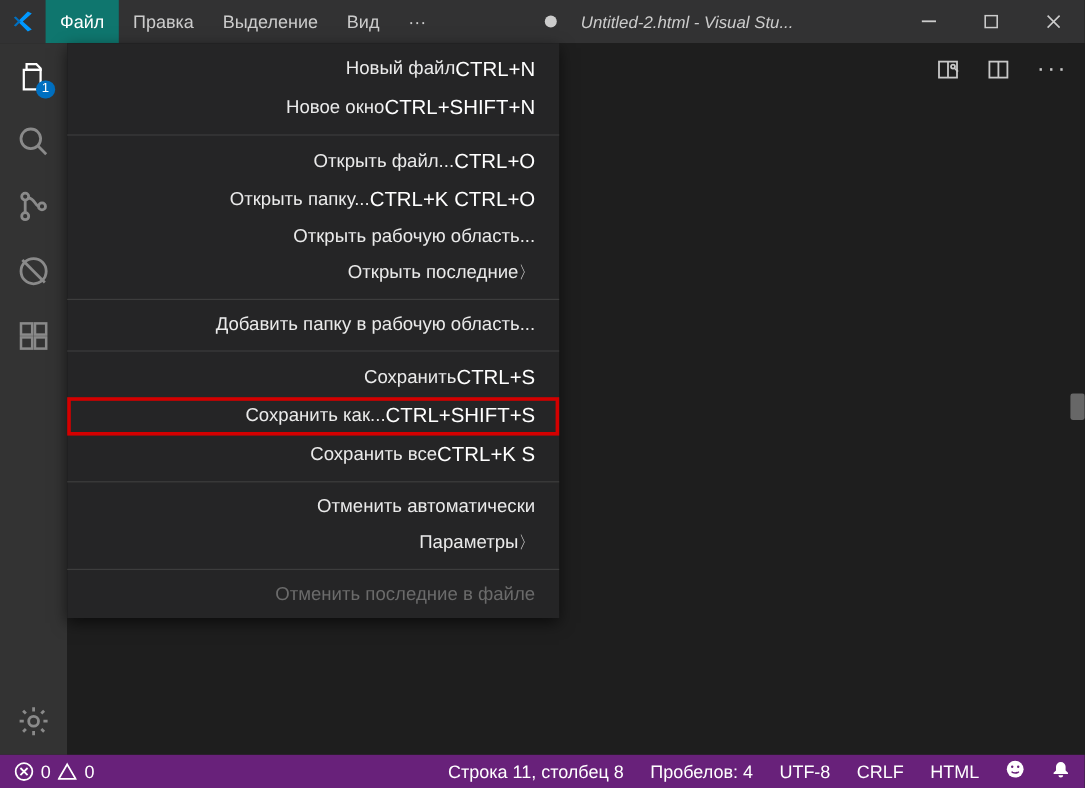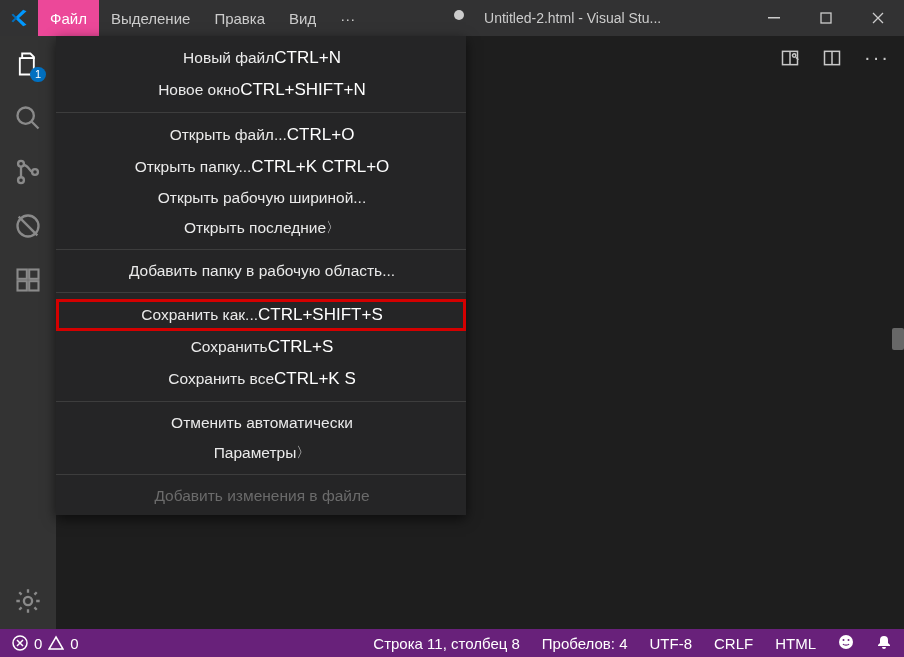--- a/index.html
+++ b/index.html
@@ -4,22 +4,22 @@
 <style>
   * { box-sizing: border-box; margin: 0; padding: 0; font-family: "Segoe UI", sans-serif; }
   body { width: 904px; height: 657px; background: #1e1e1e; color: #cccccc; overflow: hidden; position: relative; }
 
   
   .titlebar { height: 36px; background: #323233; display: flex; align-items: center; font-size: 15px; }
   .app-icon { width: 38px; display:flex; justify-content:center; align-items:center; }
   .app-icon svg { width:20px; height:20px; }
   .menubar { display:flex; height:100%; }
   .menubar .menu { padding: 0 12px; height:100%; display:flex; align-items:center; cursor:pointer; color:#ccc; }
-  .menubar .menu.open { background:#ec4899; color:#fff; }
-  .title-center { flex:1; display:flex; justify-content:center; align-items:flex-start; gap:20px; color:#ccc; font-size:14px; }
+  .menubar .menu.open { background:#0f766e; color:#fff; }
+  .title-center { flex:1; display:flex; justify-content:center; align-items:center; gap:20px; color:#ccc; font-size:14px;font-style:italic; }
   .title-dot { width:10px; height:10px; border-radius:50%; background:#ccc; }
   .win-controls { display:flex; height:100%; }
   .win-controls .win-btn { width:52px; height:100%; display:flex; justify-content:center; align-items:center; color:#ccc; }
   .win-controls .win-btn svg { width:12px; height:12px; }
 
   
   .main { position:absolute; top:36px; bottom:28px; left:0; right:0; display:flex; }
   .activitybar { width:56px; background:#333333; display:flex; flex-direction:column; align-items:center; padding-top:12px; gap:22px; }
   .activitybar .ab-item { width:32px; height:32px; display:flex; align-items:center; justify-content:center; color:#8a8a8a; position:relative; }
   .activitybar .ab-item.active { color:#fff; }
@@ -31,21 +31,21 @@
   .editor-toolbar .tb-item { display:flex; align-items:center; }
   .editor-toolbar svg { width:20px; height:20px; }
   .code { position:absolute; top:110px; left:10px; right:0; font-family: Consolas, monospace; font-size:17px; line-height:27px; white-space:pre; color:#d4d4d4; }
   .code .tag { color:#569cd6; }
   .code .ang { color:#808080; }
   .minimap { position:absolute; top:0; right:0; width:14px; height:100%; background:#1e1e1e; }
   .minimap .mm-mark { position:absolute; right:0; width:12px; height:22px; background:#676767; border-radius:2px; }
 
   
   .dropdown { position:absolute; top:36px; left:56px; width:410px; background:#252526; box-shadow:0 4px 12px rgba(0,0,0,.6); padding:6px 0 4px; z-index:100; }
-  .dropdown .mi { display:flex; align-items:center; justify-content:center; padding:6px 20px 6px 22px; font-size:15.5px; color:#eaeaea; cursor:pointer; position:relative; }
+  .dropdown .mi { display:flex; align-items:center; justify-content:flex-end; padding:6px 20px 6px 22px; font-size:15.5px; color:#eaeaea; cursor:pointer; position:relative; }
   .dropdown .mi.disabled { color:#6b6b6b; cursor:default; }
   .dropdown .mi .kbd { color:#ffffff; font-size:17px; }
   .dropdown .mi .chev { font-size:14px; color:#cfcfcf; }
   .dropdown .sep { height:1px; background:#3d3d3d; margin:6px 0; }
   .dropdown .mi.highlight { outline:3px solid #d40000; outline-offset:-3px; }
 
   
   .statusbar { position:absolute; bottom:0; left:0; right:0; height:28px; background:#68217a; color:#fff; display:flex; align-items:center; font-size:15px; padding:0 12px; gap:20px; }
   .statusbar .sb-left { display:flex; align-items:center; gap:6px; }
   .statusbar .sb-right { margin-left:auto; display:flex; align-items:center; gap:22px; }
@@ -56,22 +56,22 @@
 
 <div class="titlebar">
   <div class="app-icon">
     <svg viewBox="0 0 24 24" fill="none">
         <path d="M17 2 L7 12 L17 22 L21 20 L12 12 L21 4 Z" fill="#0098ff"></path>
         <path d="M3 8 L7 12 L3 16 L5 17 L10 12 L5 7 Z" fill="#0070c1"></path>
       </svg>
   </div>
   <div class="menubar">
     <div class="menu open">Файл</div>
+    <div class="menu">Правка</div>
     <div class="menu">Выделение</div>
-    <div class="menu">Правка</div>
     <div class="menu">Вид</div>
     <div class="menu">···</div>
   </div>
   <div class="title-center">
     <span class="title-dot"></span>
     <span>Untitled-2.html - Visual Stu...</span>
   </div>
   <div class="win-controls">
     <div class="win-btn">
         <svg viewBox="0 0 12 12">
@@ -185,57 +185,57 @@
   <div class="sep"></div>
   <div class="mi">
       <span>Открыть файл...</span>
       <span class="kbd">CTRL+O</span>
     </div>
   <div class="mi">
       <span>Открыть папку...</span>
       <span class="kbd">CTRL+K CTRL+O</span>
     </div>
   <div class="mi">
-      <span>Открыть рабочую шириной...</span>
+      <span>Открыть рабочую область...</span>
       <span></span>
     </div>
   <div class="mi">
       <span>Открыть последние</span>
       <span class="chev">〉</span>
     </div>
   <div class="sep"></div>
   <div class="mi">
       <span>Добавить папку в рабочую область...</span>
       <span></span>
     </div>
   <div class="sep"></div>
+  <div class="mi">
+      <span>Сохранить</span>
+      <span class="kbd">CTRL+S</span>
+    </div>
   <div class="mi highlight">
       <span>Сохранить как...</span>
       <span class="kbd">CTRL+SHIFT+S</span>
     </div>
   <div class="mi">
-      <span>Сохранить</span>
-      <span class="kbd">CTRL+S</span>
-    </div>
-  <div class="mi">
       <span>Сохранить все</span>
       <span class="kbd">CTRL+K S</span>
     </div>
   <div class="sep"></div>
   <div class="mi">
       <span>Отменить автоматически</span>
       <span></span>
     </div>
   <div class="mi">
       <span>Параметры</span>
       <span class="chev">〉</span>
     </div>
   <div class="sep"></div>
   <div class="mi disabled">
-      <span>Добавить изменения в файле</span>
+      <span>Отменить последние в файле</span>
       <span></span>
     </div>
 </div>
 
 <div class="statusbar">
   <div class="sb-left">
     <svg viewBox="0 0 16 16">
         <circle cx="8" cy="8" r="7" fill="none" stroke="#fff" stroke-width="1.5"></circle>
         <path d="M5 5l6 6M11 5l-6 6" stroke="#fff" stroke-width="1.5"></path>
       </svg>

